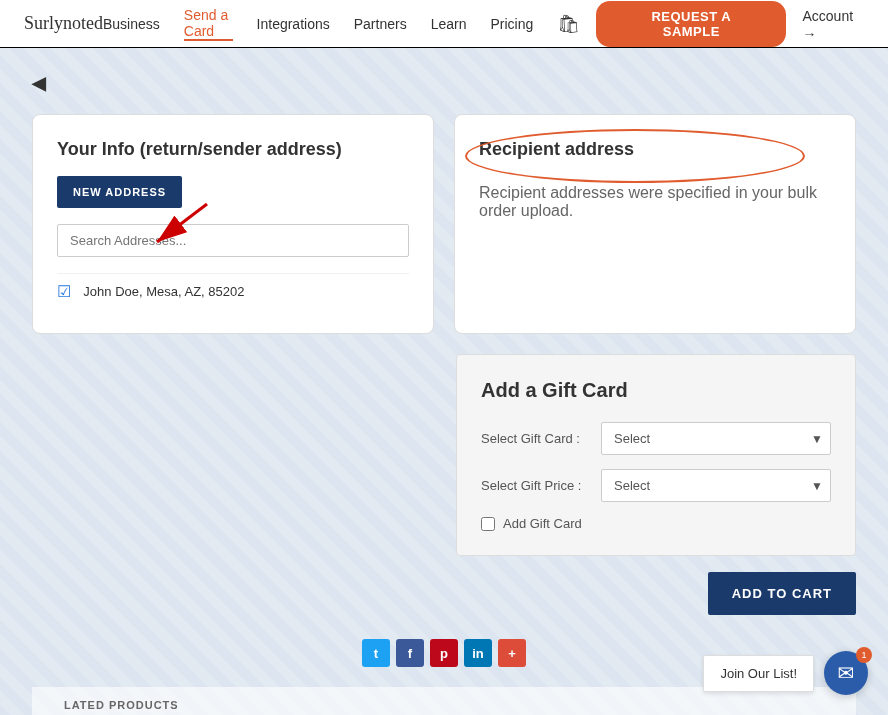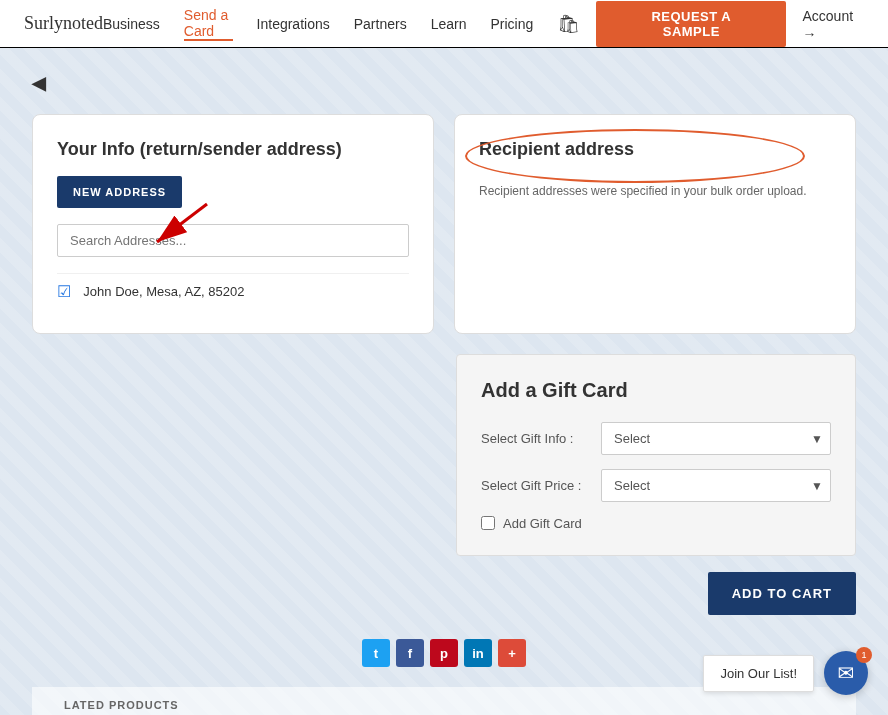--- a/index.html
+++ b/index.html
@@ -54,21 +54,21 @@
       cursor: pointer;
     }
     .request-sample-btn {
       background: #e05c2e;
       color: #fff;
       border: none;
       padding: 8px 32px;
       font-size: 13px;
       font-weight: bold;
       cursor: pointer;
-      border-radius: 2px;
+      border-radius: 14px;
       letter-spacing: 0.5px;
     }
     .account-link {
       font-size: 14px;
       color: #333;
       cursor: pointer;
     }
 
     
     .main-content {
@@ -191,21 +191,21 @@
       position: absolute;
       top: 14px;
       left: 10px;
       width: 340px;
       height: 54px;
       border: 2px solid #e05c2e;
       border-radius: 50%;
       pointer-events: none;
     }
     .recipient-desc {
-      font-size: 12px;
+      font-size: 16px;
       color: #666;
       margin-top: 24px;
     }
     .gift-card-box {
       background: #f5f5f5;
       border: 1px solid #ddd;
       border-radius: 4px;
       padding: 24px;
     }
     .gift-card-title {
@@ -243,21 +243,21 @@
     }
     .select-arrow {
       position: absolute;
       right: 8px;
       color: #555;
       font-size: 12px;
       pointer-events: none;
     }
     .add-gift-row {
       display: flex;
-      align-items: flex-start;
+      align-items: flex-end;
       gap: 8px;
       margin-top: 8px;
     }
     .add-gift-checkbox {
       width: 14px;
       height: 14px;
       cursor: pointer;
     }
     .add-gift-label {
       font-size: 13px;
@@ -429,21 +429,21 @@
     </div>
 
   </div>
 
   <div style="display:flex; justify-content:flex-end; margin-bottom:16px;">
     <div style="width:400px;">
       <div class="gift-card-box">
         <div class="gift-card-title">Add a Gift Card</div>
 
         <div class="gift-card-row-item">
-          <span class="gift-card-label">Select Gift Info :</span>
+          <span class="gift-card-label">Select Gift Card :</span>
           <div class="select-wrapper">
             <select>
               <option>Select</option>
             </select>
             <span class="select-arrow">▼</span>
           </div>
         </div>
 
         <div class="gift-card-row-item">
           <span class="gift-card-label">Select Gift Price :</span>

